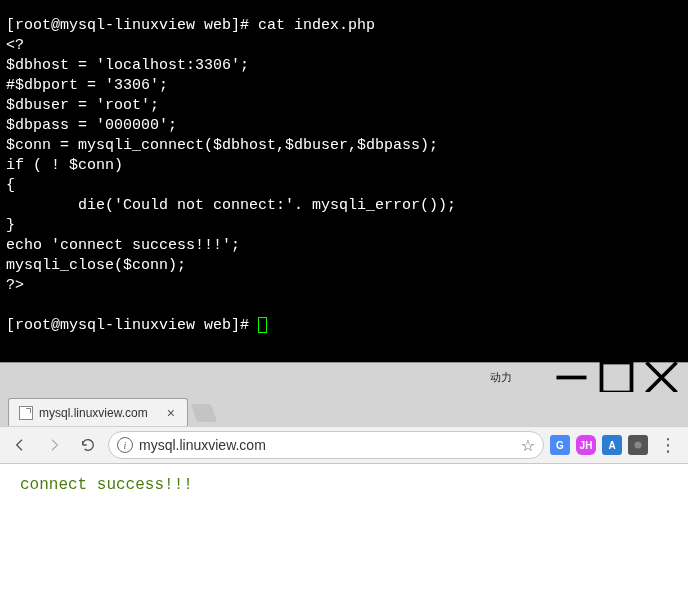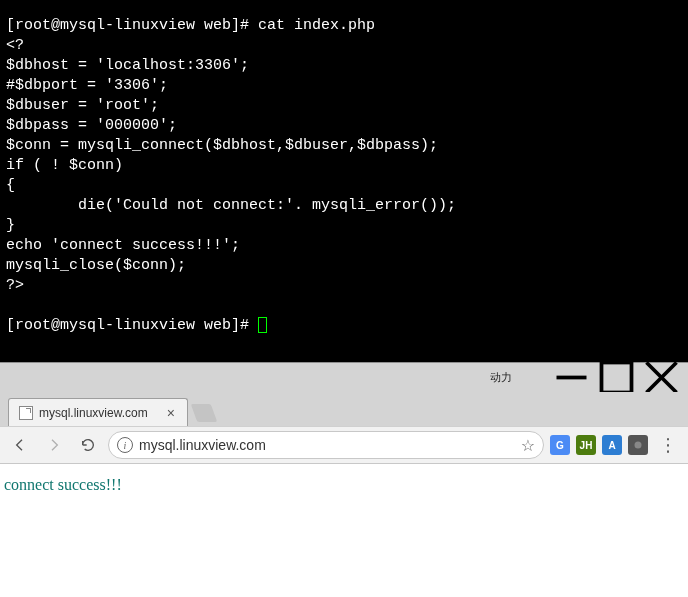--- a/index.html
+++ b/index.html
@@ -173,24 +173,24 @@
       width: 28px; height: 28px;
       display: flex;
       align-items: center;
       justify-content: center;
       color: #555;
       font-size: 18px;
     }
     .page-content {
       flex: 1;
       background: #fff;
-      padding: 12px 4px;
-      font-family: Liberation Serif, serif;
+      padding: 12px 20px;
+      font-family: Liberation Mono, monospace;
       font-size: 16px;
-      color: #0f766e;
+      color: #4d7c0f;
     }
   </style>
 </head>
 <body>
 
 <div class="terminal"><span>[root@mysql-linuxview web]# cat index.php
 &lt;?
 $dbhost = 'localhost:3306';
 #$dbport = '3306';
 $dbuser = 'root';
@@ -253,21 +253,21 @@
         </svg>
     </div>
     <div class="omnibox">
       <span class="info">i</span>
       <span>mysql.linuxview.com</span>
       <span class="star">☆</span>
     </div>
     <div class="ext-icon" style="background:#4c8bf5;" title="G">
       <span>G</span>
     </div>
-    <div class="ext-icon" style="background:#4d7c0f;">
+    <div class="ext-icon" style="background:#d946ef;border-radius:6px;">
       <span>JH</span>
     </div>
     <div class="ext-icon" style="background:#2d7dd2;">
       <span>A</span>
     </div>
     <div class="ext-icon" style="background:#555;">
       <svg viewBox="0 0 16 16" width="14" height="14">
           <circle cx="8" cy="8" r="4" fill="#888"></circle>
         </svg>
     </div>

